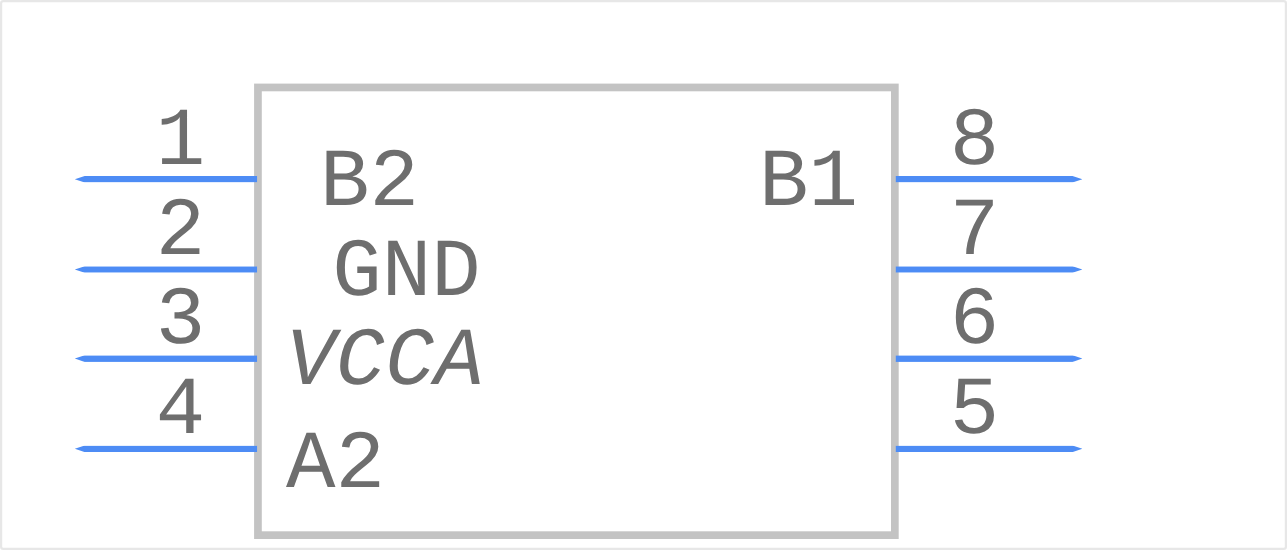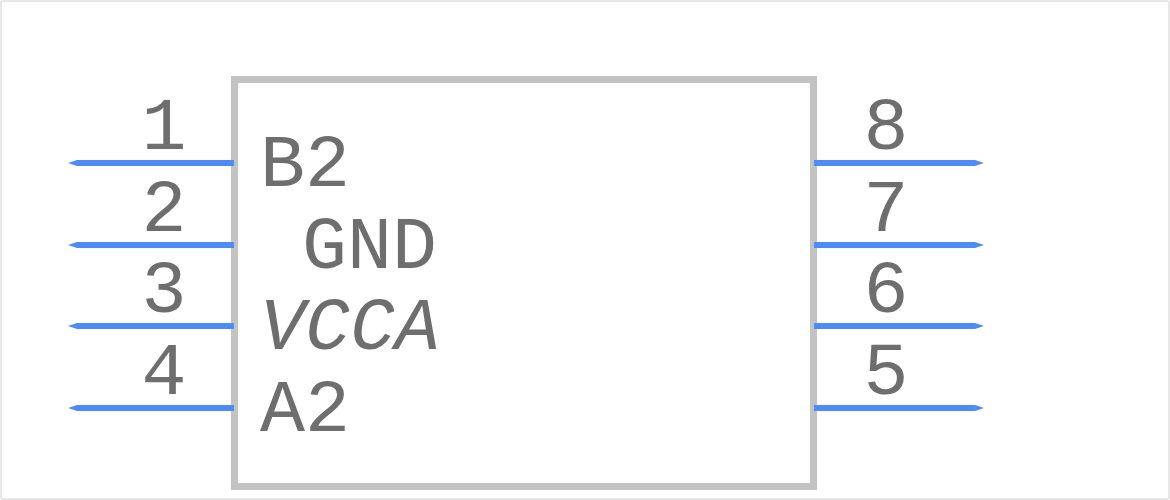--- a/index.html
+++ b/index.html
@@ -70,24 +70,24 @@
   
   .pin-label {
     position: absolute;
     font-size: 75px;
     line-height: 75px;
     color: var(--text, #6e6e6e);
     white-space: nowrap;
   }
   .pin-label.left  { left: 258px; }
   .pin-label.right { right: 388px; text-align: right; }
-  .pin-label.r1 { top: 127px; }
+  .pin-label.r1 { top: 127px; margin-left: 31px; }
   .pin-label.r2 { top: 209px; margin-left: 42px; }
   .pin-label.r3 { top: 290px; font-style: italic; }
-  .pin-label.r4 { top: 372px; }
+  .pin-label.r4 { top: 384px; }
 </style>
 </head>
 <body>
 
 <div class="canvas">
 
   <div class="symbol-body"></div>
 
   <div class="pin-number left r1">1</div>
   <div class="pin-line left r1"></div>
@@ -100,20 +100,21 @@
   <div class="pin-number left r3">3</div>
   <div class="pin-line left r3"></div>
   <div class="pin-label left r3">VCCA</div>
 
   <div class="pin-number left r4">4</div>
   <div class="pin-line left r4"></div>
   <div class="pin-label left r4">A2</div>
 
   <div class="pin-number right r1">8</div>
   <div class="pin-line right r1"></div>
+  <div class="pin-label right r1">B1</div>
 
   <div class="pin-number right r2">7</div>
   <div class="pin-line right r2"></div>
 
   <div class="pin-number right r3">6</div>
   <div class="pin-line right r3"></div>
 
   <div class="pin-number right r4">5</div>
   <div class="pin-line right r4"></div>
 

